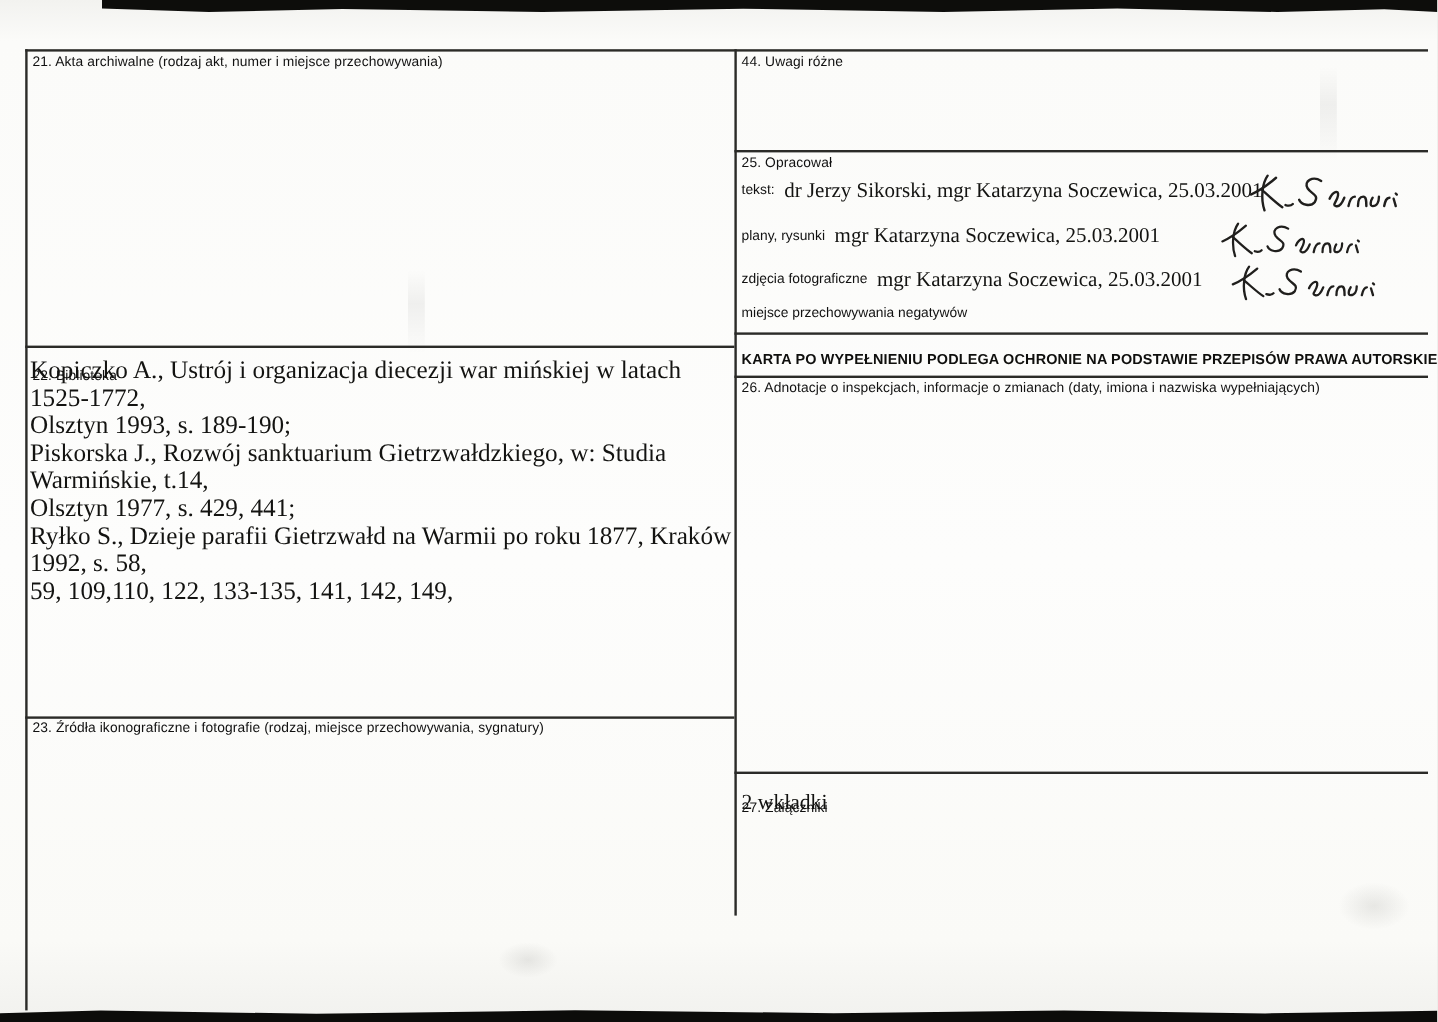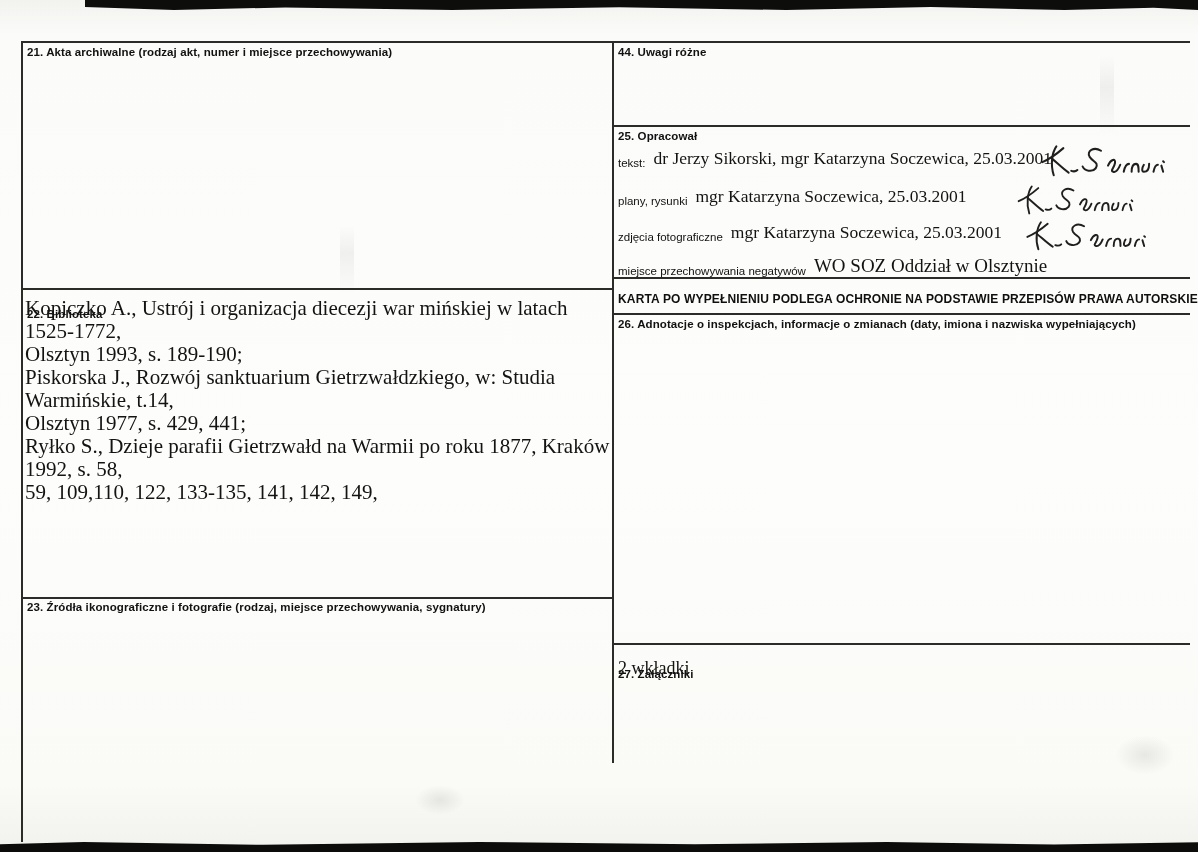--- a/index.html
+++ b/index.html
@@ -31,29 +31,28 @@
   
   .hline, .vline { position:absolute; background:#2b2b28; }
   .hline { height:2px; }
   .vline { width:2px; }
 
   
   .label {
     position:absolute;
     font-size:11.5px; letter-spacing:.1px; color:#111;
     white-space:nowrap;
-    font-weight:bold;
   }
   .serifblock {
     position:absolute;
     font-family:"Liberation Serif", serif;
     font-size:21px; line-height:23px; color:#131311;
   }
   .row25 {
-    position:absolute; display:flex; align-items:flex-end; gap:8px;
+    position:absolute; display:flex; align-items:center; gap:8px;
     white-space:nowrap;
   }
   .row25 .field { font-size:11.5px; color:#111; }
   .row25 .value { font-family:"Liberation Serif", serif; font-size:17.5px; color:#131311; }
   .row25 .value-large { font-size:19px; }
   .banner {
     position:absolute;
     font-size:12px; font-weight:bold; letter-spacing:.15px; color:#0f0f0d;
     white-space:nowrap;
   }
@@ -119,21 +118,20 @@
     <span class="value">mgr Katarzyna Soczewica, 25.03.2001</span>
   </div>
 
   <div class="row25" style="left:618px; top:222px;">
     <span class="field">zdjęcia fotograficzne</span>
     <span class="value">mgr Katarzyna Soczewica, 25.03.2001</span>
   </div>
 
   <div class="row25" style="left:618px; top:255px;">
     <span class="field">miejsce przechowywania negatywów</span>
-    <span class="value value-large">WO SOZ Oddział w Olsztynie</span>
   </div>
 
   <svg class="sig" style="left:1038px; top:143px;" width="140" height="40" viewBox="0 0 160 44" aria-label="K. Soczewica">
     <defs>
       <g id="sig-glyph">
         <path d="M18 36 C14 24 16 10 21 3"></path>
         <path d="M5 21 C12 18 21 12 29 5"></path>
         <path d="M16 17 C22 22 29 29 35 33"></path>
         <path d="M38 31 c3 1 5 1 7 -1"></path>
         <path d="M72 8 C64 3 55 8 59 15 C63 21 70 21 66 28 C62 33 53 31 51 26"></path>

